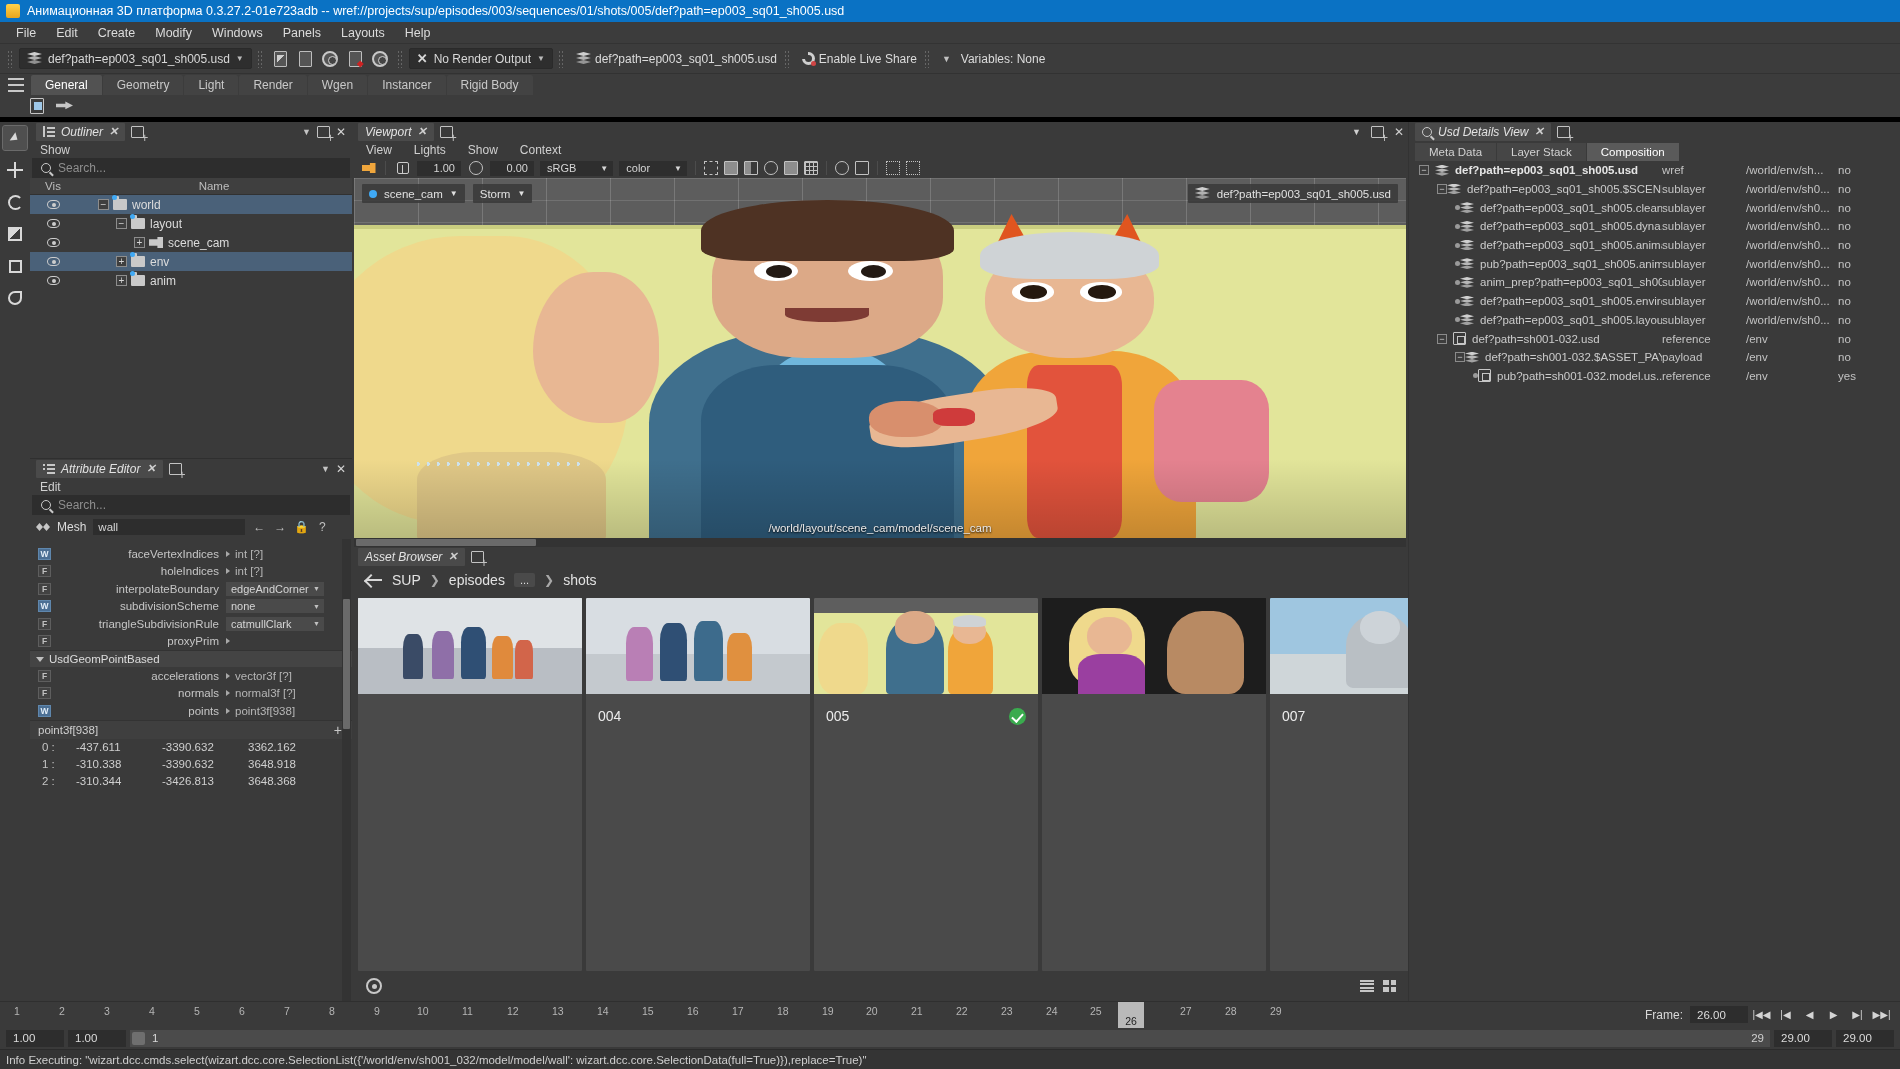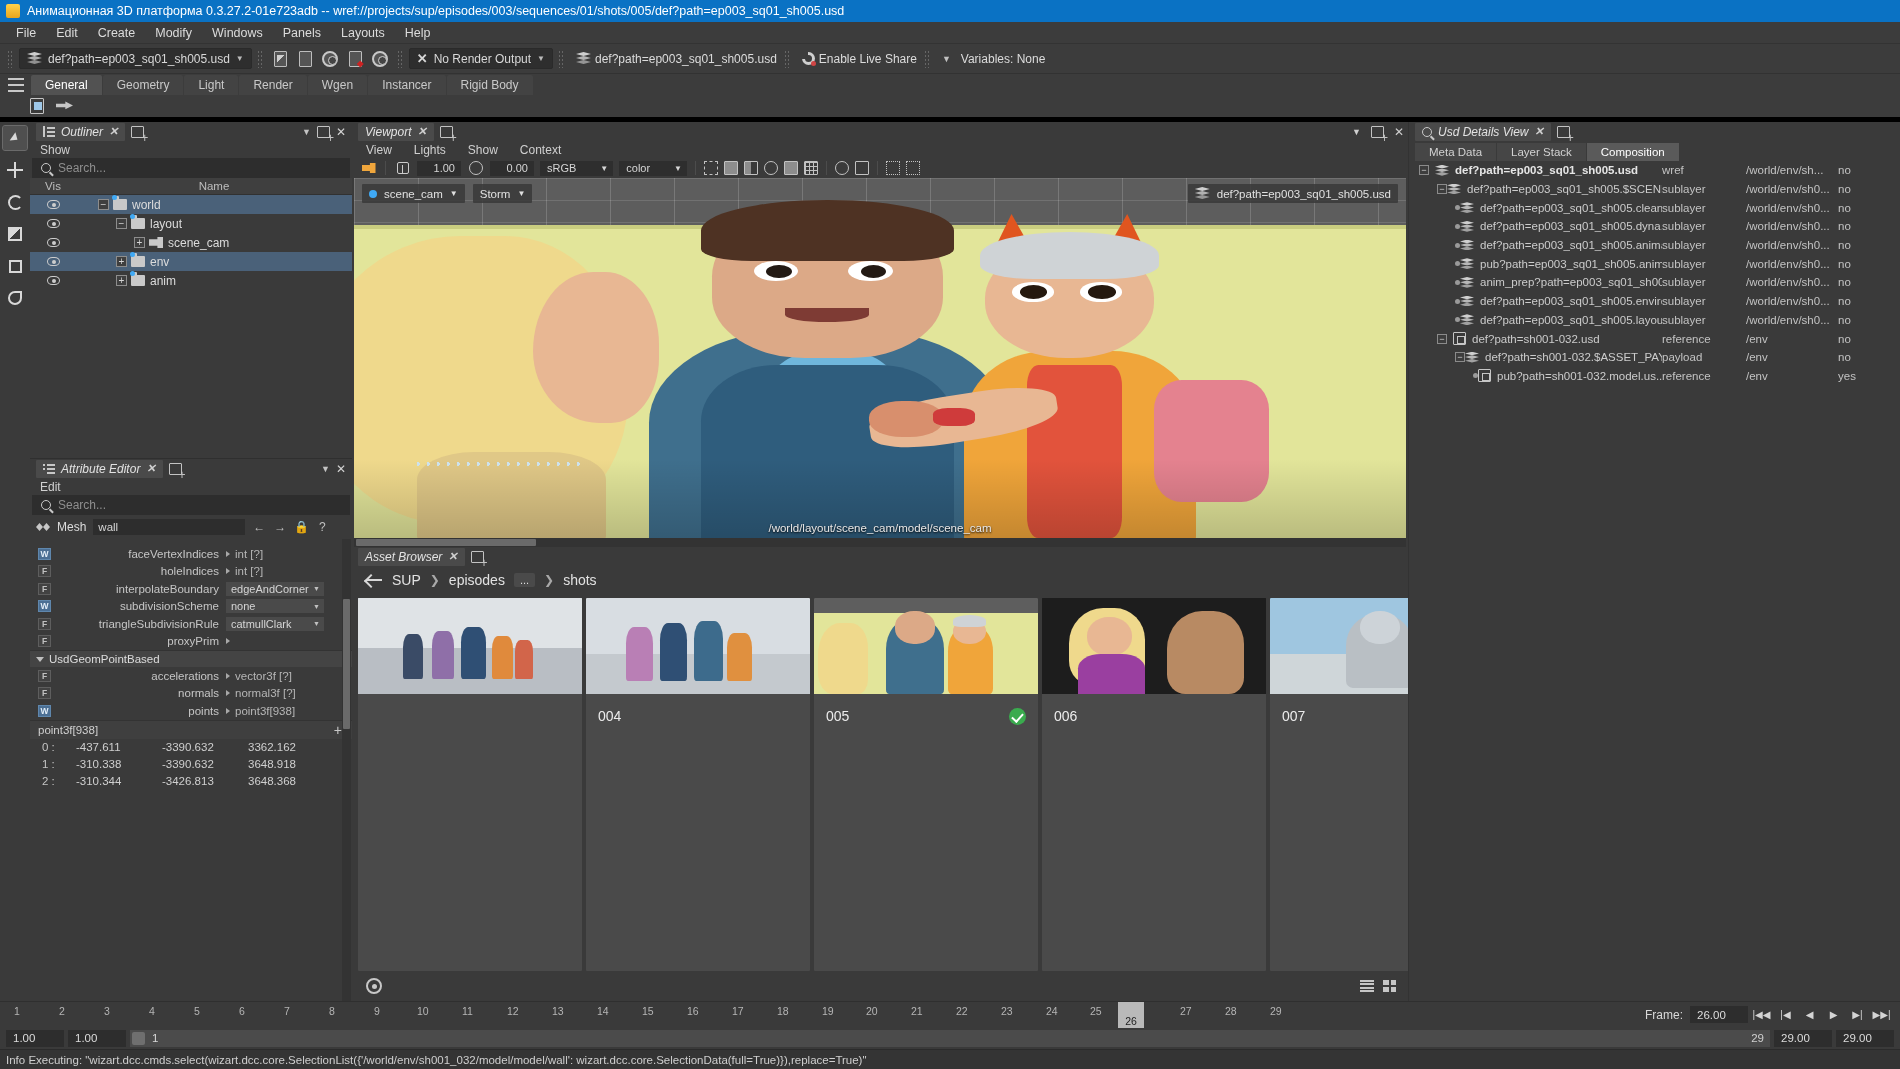--- a/index.html
+++ b/index.html
@@ -950,23 +950,20 @@
           </div>
 
           <div class="card">
             <div class="card-thumb">
               <div style="position:absolute;inset:0;background:#1d1d1d"></div>
               <div style="position:absolute;left:12%;top:10%;width:34%;height:82%;background:#efd98c;border-radius:45% 40% 28% 32%"></div>
               <div style="position:absolute;left:20%;top:20%;width:20%;height:40%;background:#e8b793;border-radius:48%"></div>
               <div style="position:absolute;left:16%;top:58%;width:30%;height:44%;background:#9a3fa0;border-radius:34% 34% 6% 6%"></div>
               <div style="position:absolute;left:56%;top:14%;width:34%;height:86%;background:#b88a63;border-radius:46% 40% 20% 24%"></div>
             </div>
-            <div class="card-meta">
-              <span>006</span>
-            </div>
           </div>
 
           <div class="card">
             <div class="card-thumb">
               <div style="position:absolute;inset:0;background:linear-gradient(#9fc6e0 0 58%,#cfd6d9 58% 100%)"></div>
               <div style="position:absolute;left:34%;top:18%;width:30%;height:76%;background:#b9bfc4;border-radius:42% 42% 10% 10%"></div>
               <div style="position:absolute;left:40%;top:14%;width:18%;height:34%;background:#cdd3d8;border-radius:48%"></div>
             </div>
             <div class="card-meta">
               <span>007</span>

